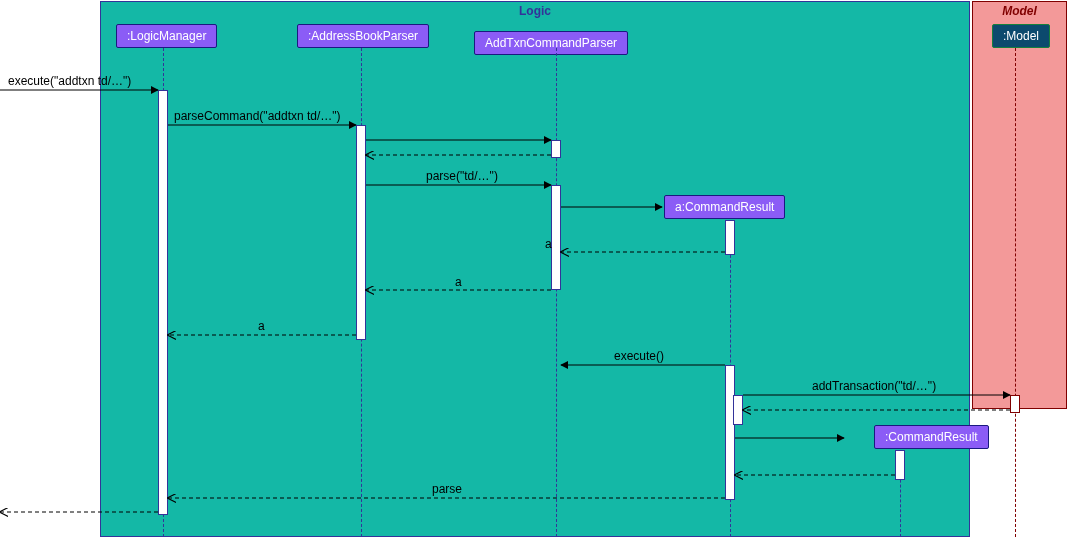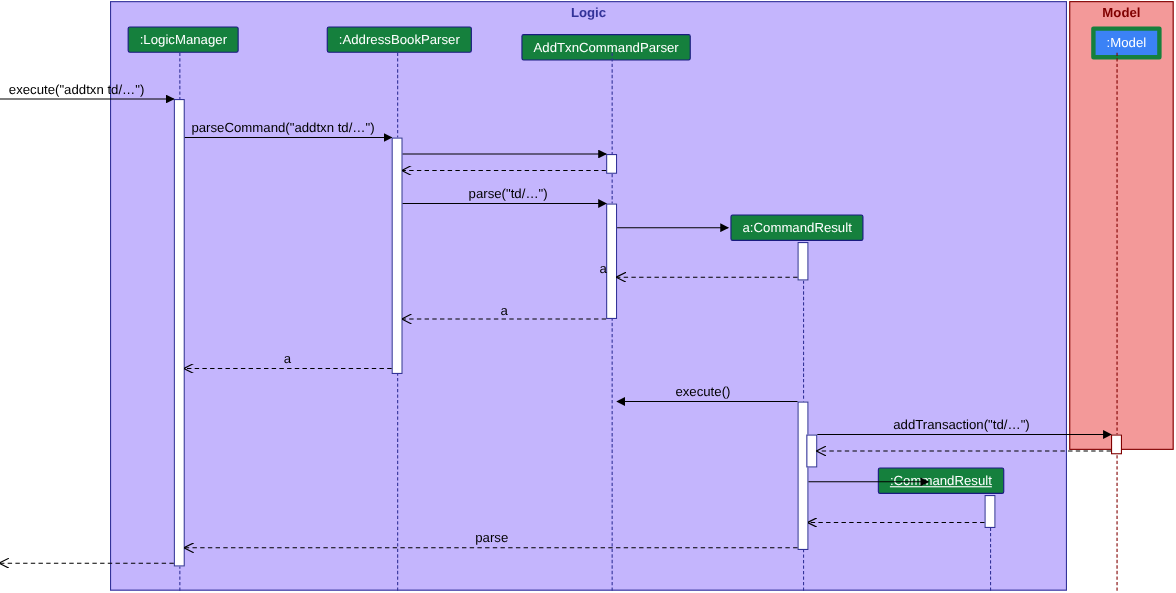--- a/index.html
+++ b/index.html
@@ -21,41 +21,41 @@
     position: absolute;
     top: 0;
     left: 0;
     right: 0;
     text-align: center;
     font-size: 12px;
     padding-top: 2px;
     font-weight: bold;
   }
   .logic-frame {
-    background: #c4b5fd;
+    background: #14b8a6;
     border: 1px solid #333399;
   }
   .logic-label { color: #333399; }
   .model-frame {
     background: #f39999;
     border: 1px solid #800000;
   }
   .model-label { color: #800000; }
 
   .participant {
     position: absolute;
     box-sizing: border-box;
     padding: 4px 10px;
     color: #fff;
     text-align: center;
     border-radius: 2px;
     white-space: nowrap;
   }
-  .participant.logic  { background: #15803d; border: 1px solid #1a1a80; }
-  .participant.model  { background: #3b82f6; border: 4px solid #15803d; }
+  .participant.logic  { background: #8b5cf6; border: 1px solid #1a1a80; }
+  .participant.model  { background: #0c4a6e; border: 1px solid #15803d; }
 
   .lifeline {
     position: absolute;
     width: 0;
     border-left: 1px dashed #333399;
   }
   .lifeline.model { border-left-color: #800000; }
 
   .activation {
     position: absolute;
@@ -81,31 +81,31 @@
     color: #000;
     white-space: nowrap;
   }
 </style>
 </head>
 <body>
 
 <div class="frame logic-frame" style="left:100px; top:1px; width:870px; height:536px;">
   <div class="frame-label logic-label">Logic</div>
 </div>
-<div class="frame model-frame" style="left:972px; top:1px; width:95px; height:408px;">
+<div class="frame model-frame" style="left:972px; top:1px; width:95px; height:408px;font-style:italic;">
   <div class="frame-label model-label">Model</div>
 </div>
 
 <div class="participant logic" style="left:116px; top:24px;">:LogicManager</div>
 <div class="participant logic" style="left:297px; top:24px;">:AddressBookParser</div>
 <div class="participant logic" style="left:474px; top:31px;">AddTxnCommandParser</div>
 <div class="participant model" style="left:992px; top:24px;">:Model</div>
 
 <div class="participant logic" style="left:664px; top:195px;">a:CommandResult</div>
-<div class="participant logic" style="left:798px; top:425px;text-decoration:underline;">:CommandResult</div>
+<div class="participant logic" style="left:874px; top:425px;">:CommandResult</div>
 
 <div class="lifeline" style="left:163px; top:48px; height:489px;"></div>
 <div class="lifeline" style="left:361px; top:48px; height:489px;"></div>
 <div class="lifeline" style="left:556px; top:48px; height:489px;"></div>
 <div class="lifeline" style="left:730px; top:220px; height:317px;"></div>
 <div class="lifeline" style="left:900px; top:450px; height:87px;"></div>
 <div class="lifeline model" style="left:1015px; top:48px; height:489px;"></div>
 
 <div class="activation" style="left:163px; top:90px; height:425px;"></div>
 <div class="activation" style="left:361px; top:125px; height:215px;"></div>

